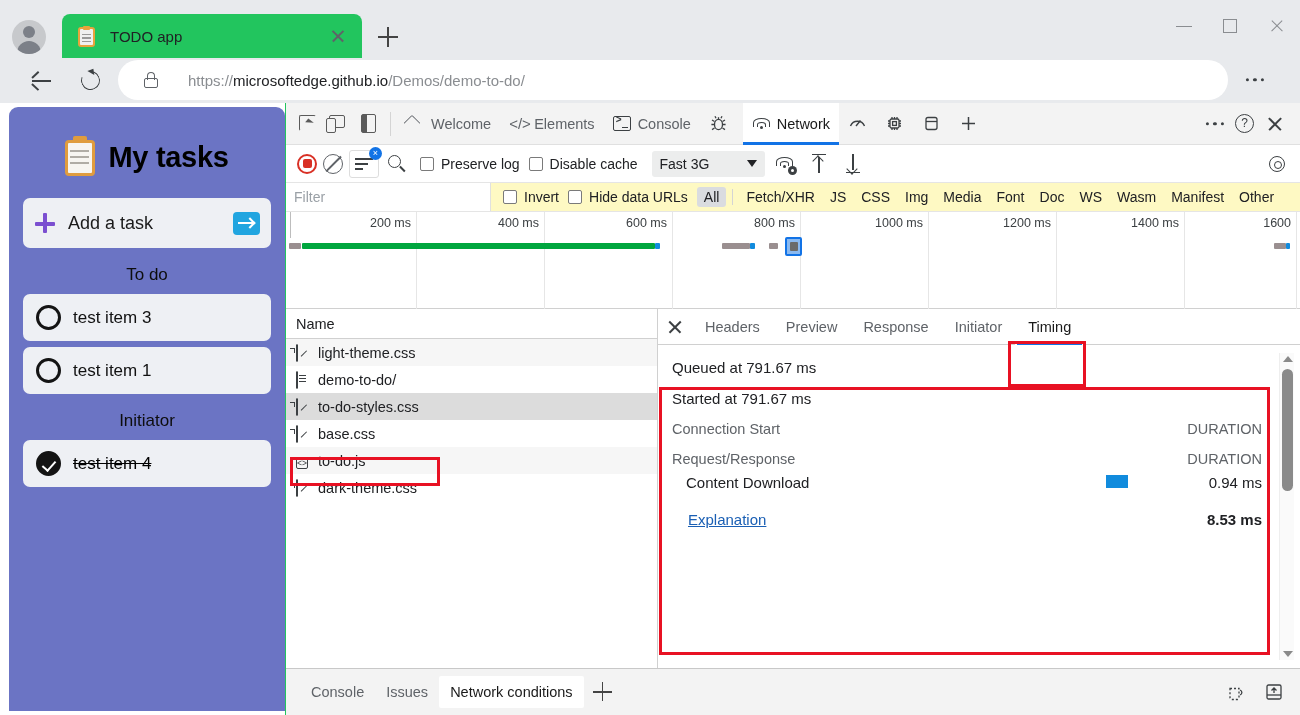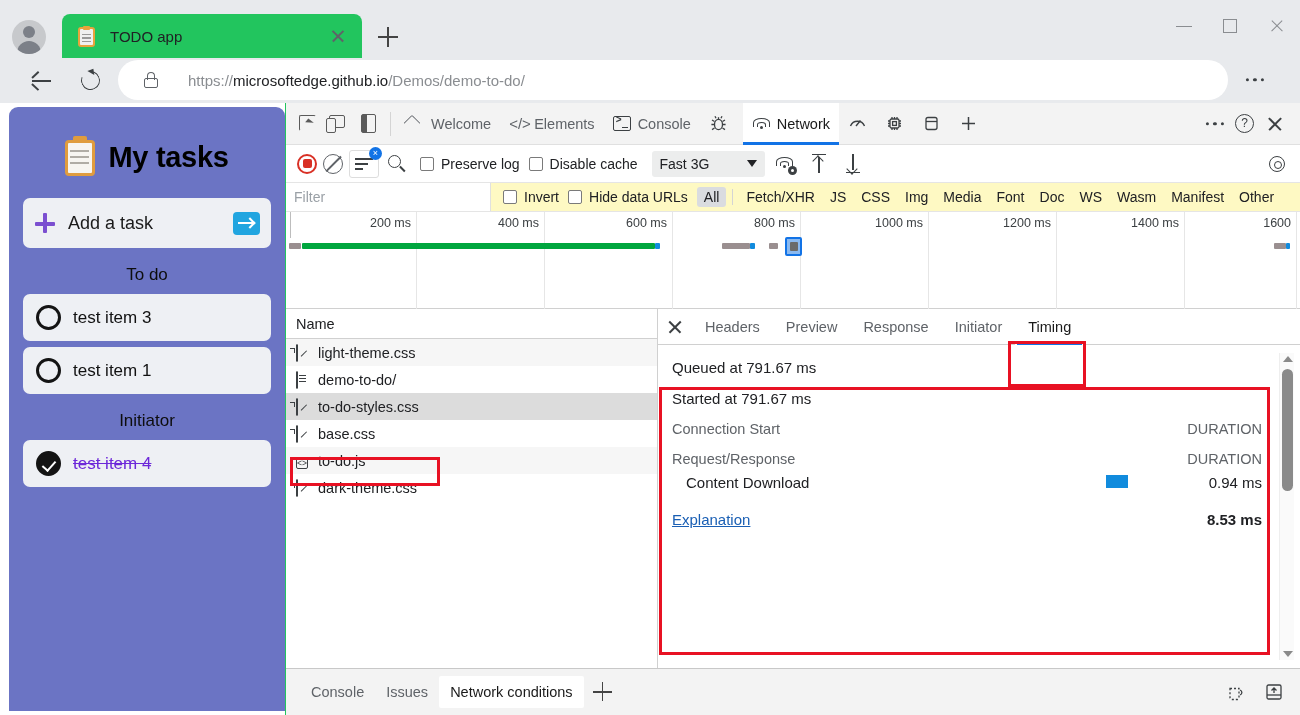--- a/index.html
+++ b/index.html
@@ -158,21 +158,21 @@
     cursor: pointer;
   }
   .task-circle.done {
     background: #141414; position: relative; border-color: #141414;
   }
   .task-circle.done::after {
     content: ""; position: absolute; left: 6px; top: 3.5px; width: 6px; height: 11px;
     border-right: 2.6px solid #fff; border-bottom: 2.6px solid #fff; transform: rotate(42deg);
   }
   .task-text { margin-left: 12px; font-size: 17px; color: #111; }
-  .task-text.struck { text-decoration: line-through; color: #6d28d9; }
+  .task-text.struck { text-decoration: line-through; color: #000000; }
 
   
   .devtools {
     position: absolute; left: 285px; top: 103px; width: 1015px; height: 612px;
     background: #fef9c3; border-left: 1px solid #22c55e;
     display: flex; flex-direction: column;
   }
   .dt-tabbar {
     height: 42px; background: #f3f3f3; border-bottom: 1px solid #e0e0e0;
     display: flex; align-items: center; position: relative; flex: none;
@@ -358,21 +358,21 @@
   .timing-body { flex: 1; position: relative; padding: 14px 0 0 14px; overflow: hidden; }
   .t-line { font-size: 15px; color: #202124; margin-bottom: 14px; }
   .t-group { font-size: 14.5px; color: #5f6368; display: flex; justify-content: space-between;
     padding-right: 38px; margin-top: 14px; margin-bottom: 2px; }
   .t-row { display: flex; align-items: center; height: 26px; position: relative;
     padding-right: 38px; }
   .t-row-label { font-size: 15px; color: #202124; width: 190px; padding-left: 14px; flex: none; }
   .t-track { flex: 1; position: relative; height: 14px; }
   .t-barseg { position: absolute; top: 0; height: 13px; }
   .t-dur { width: 72px; text-align: right; font-size: 15px; color: #202124; flex: none; }
-  .t-total { display: flex; align-items: center; padding-right: 38px; margin-top: 16px; }
+  .t-total { display: flex; align-items: center; padding-right: 38px; margin-top: 16px; margin-left: 16px; }
   .t-expl { font-size: 15px; color: #1a5fb4; text-decoration: underline; cursor: pointer; flex: 1; }
   .t-total-val { font-size: 15px; font-weight: bold; color: #202124; }
 
   .vscroll { position: absolute; right: 6px; top: 8px; bottom: 8px; width: 15px;
     background: #fafafa; border-left: 1px solid #eee; }
   .vs-arrow { position: absolute; left: 1px; width: 13px; height: 13px; cursor: pointer; }
   .vs-arrow.up { top: 0; }
   .vs-arrow.dn { bottom: 0; }
   .vs-tri { position: absolute; left: 1.5px; width: 0; height: 0;
     border-left: 5px solid transparent; border-right: 5px solid transparent; }

